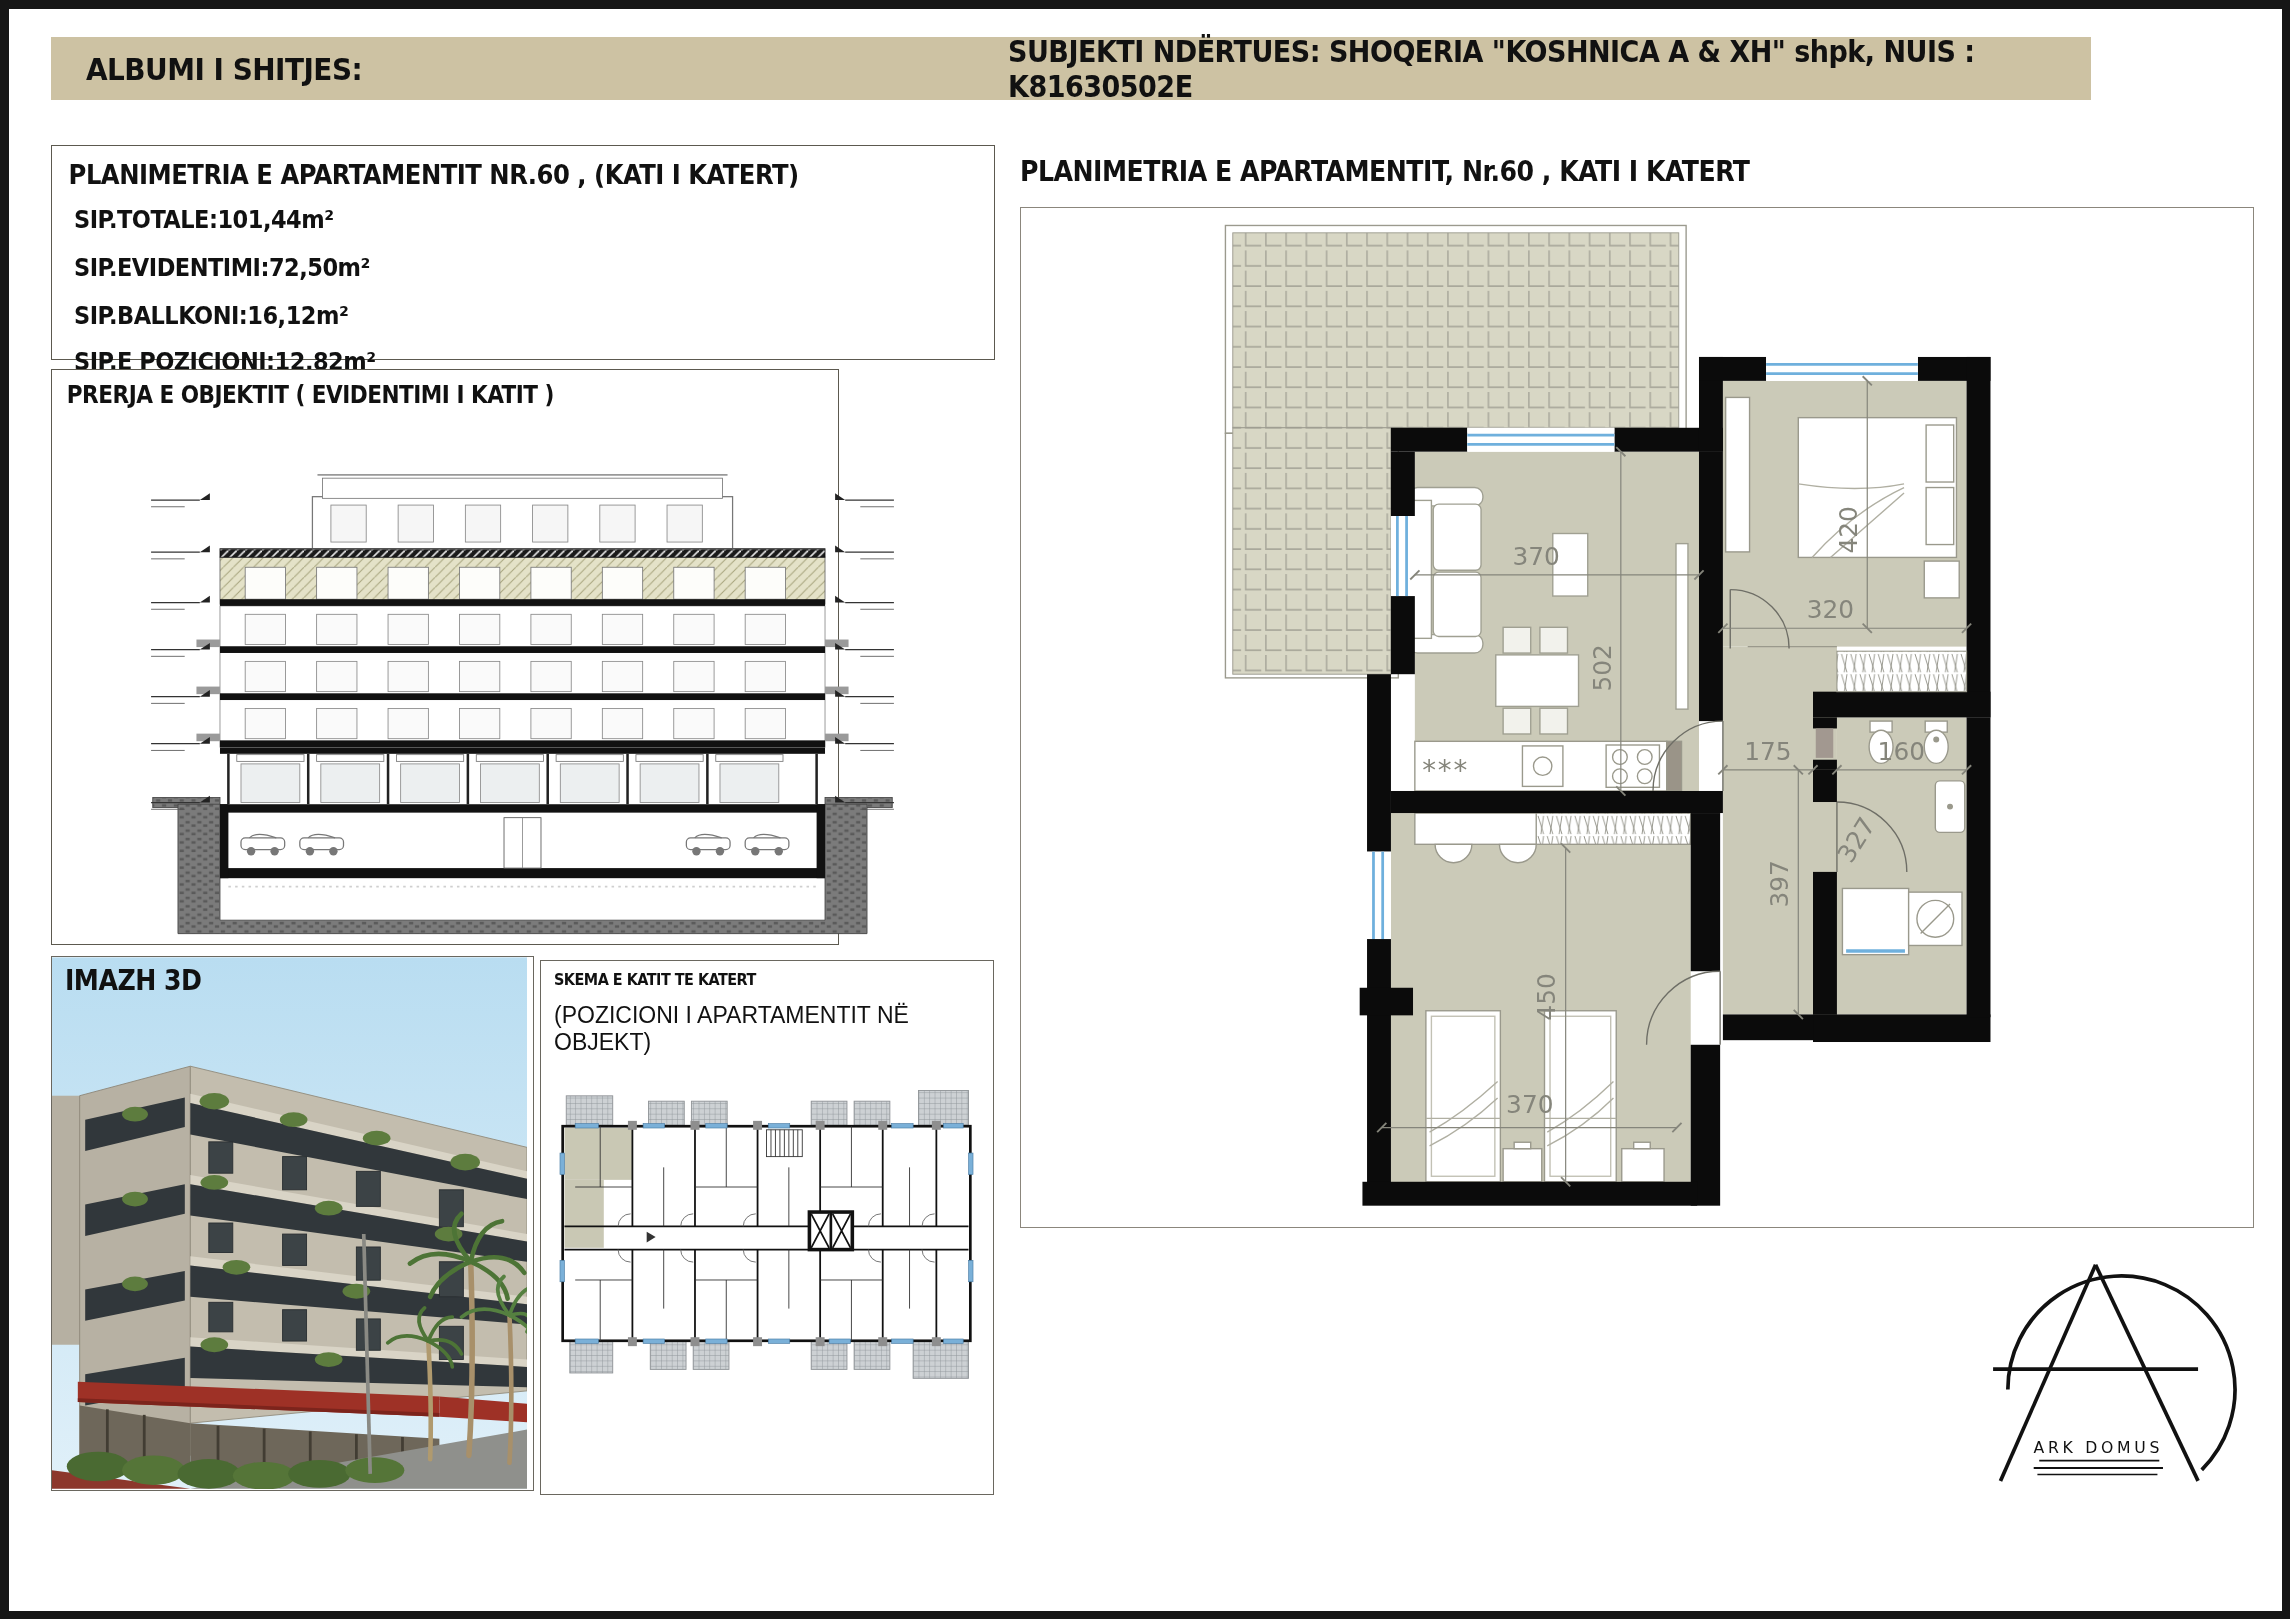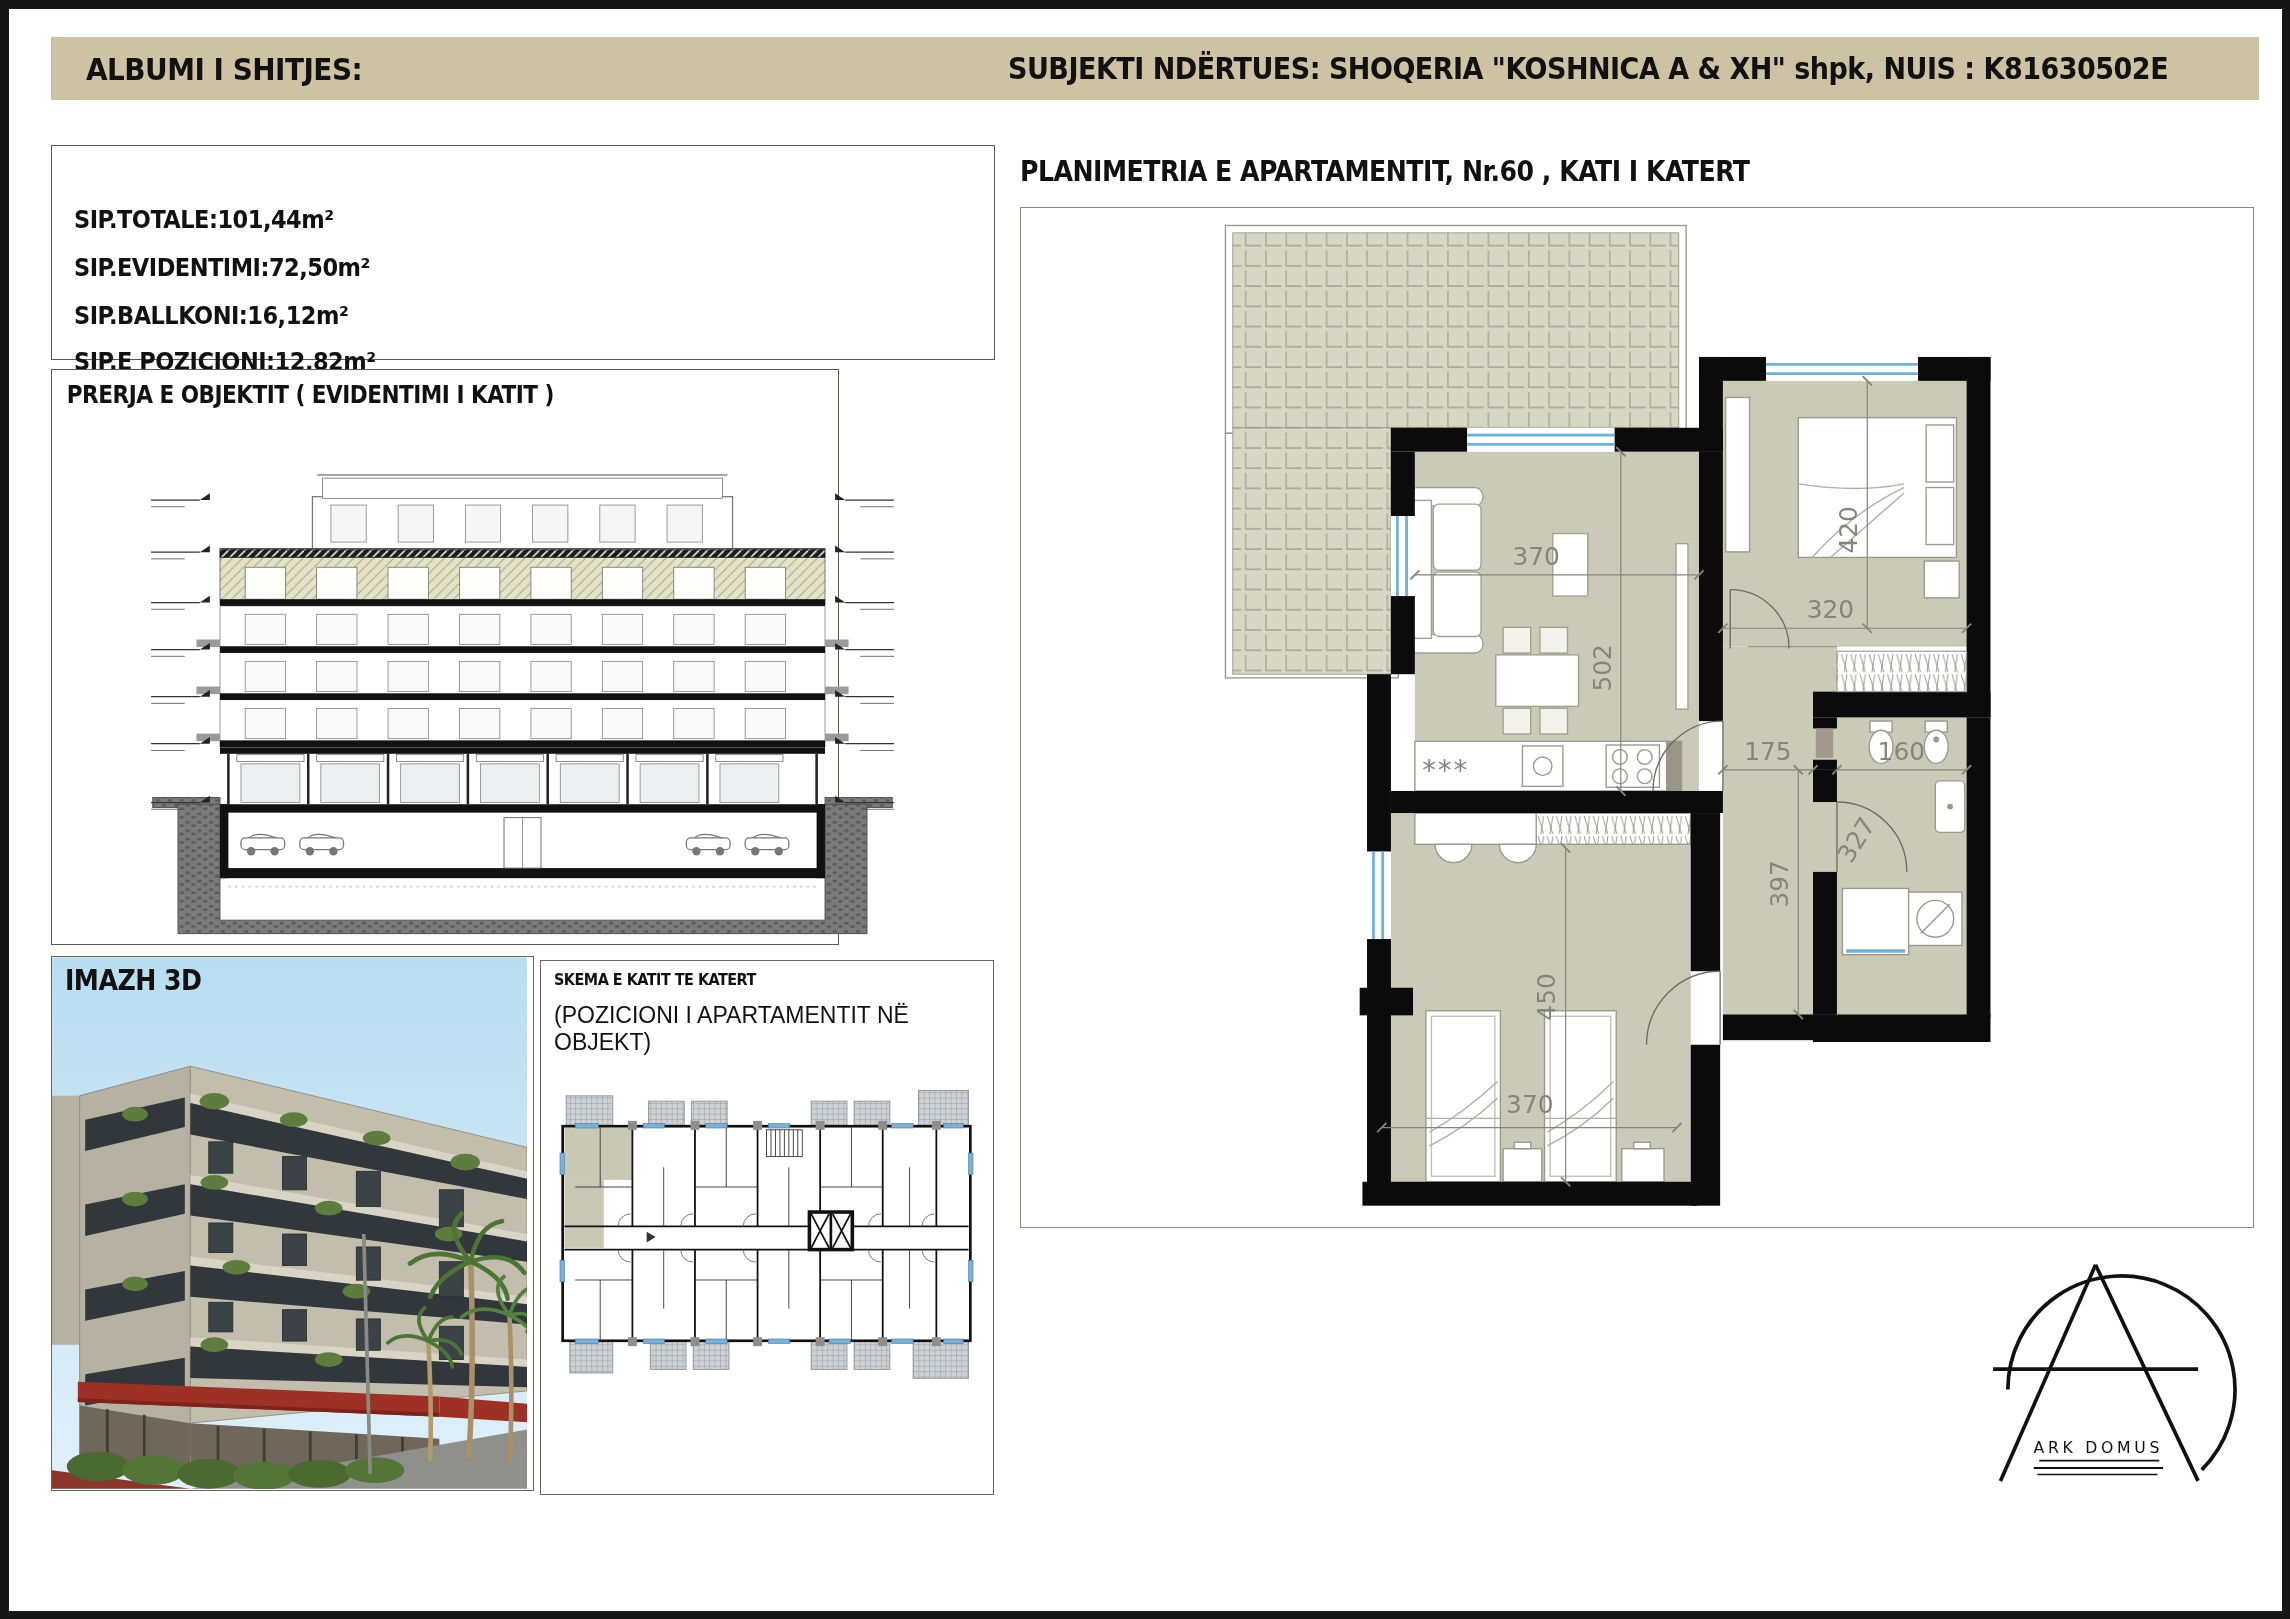--- a/index.html
+++ b/index.html
@@ -1,21 +1,21 @@
 <!DOCTYPE html>
 <html style="font-size:14.8px"><head>
 <meta charset="utf-8">
 <style>
   html,body{margin:0;padding:0;background:#e8e8e8;}
   .page{position:relative;width:2291px;height:1620px;background:#ffffff;overflow:hidden;
         font-family:"Liberation Sans",sans-serif;color:#111;}
   .frame{position:absolute;left:0;top:0;right:0;bottom:0;border:9.2px solid #161616;pointer-events:none;z-index:50;}
   .cond{font-family:"DejaVu Sans",sans-serif;font-stretch:condensed;letter-spacing:-0.5px;font-weight:bold;}
   .band{position:absolute;background:#cdc2a3;}
-  .hdr{left:51px;top:37px;width:2208px;height:63px;display:flex;align-items:center;}
+  .hdr{left:51px;top:37px;width:2040px;height:63px;display:flex;align-items:center;}
   .hdr .l{position:absolute;left:35px;font-size:31px;}
   .hdr .r{position:absolute;left:957px;font-size:30px;}
   .box{position:absolute;background:#fff;border:1.8px solid #5c594f;box-sizing:border-box;}
   .info{left:51px;top:145px;width:944px;height:215px;}
   .info .t{position:absolute;left:16.6px;top:13px;font-size:27px;}
   .info .r1{position:absolute;left:22px;font-size:25px;}
   .sect{left:51px;top:369px;width:788px;height:576px;}
   .sect .t{position:absolute;left:14.8px;top:11px;font-size:24px;}
   .photo{left:51px;top:956px;width:483px;height:535px;border-color:#6a675f;overflow:hidden;}
   .photo .t{position:absolute;left:13px;top:7.4px;font-size:28px;z-index:5;}
@@ -35,20 +35,21 @@
 <body>
 
 <div class="page">
 
   <div class="band hdr">
     <div class="l cond">ALBUMI I SHITJES:</div>
     <div class="r cond">SUBJEKTI NDËRTUES:  SHOQERIA "KOSHNICA A &amp; XH" shpk, NUIS : K81630502E</div>
   </div>
 
   <div class="box info">
+    <div class="t cond">PLANIMETRIA E APARTAMENTIT NR.60 , (KATI I KATERT)</div>
     <div class="r1 cond" style="top:59px">SIP.TOTALE:101,44m²</div>
     <div class="r1 cond" style="top:107px">SIP.EVIDENTIMI:72,50m²</div>
     <div class="r1 cond" style="top:155px">SIP.BALLKONI:16,12m²</div>
     <div class="r1 cond" style="top:201px">SIP.E POZICIONI:12,82m²</div>
   </div>
 
   <div class="box sect">
     <div class="t cond">PRERJA E OBJEKTIT ( EVIDENTIMI I KATIT )</div>
     <svg style="position:absolute;left:9.2px;top:46px" width="923" height="521" viewBox="0 0 1000 620">
       <defs>

